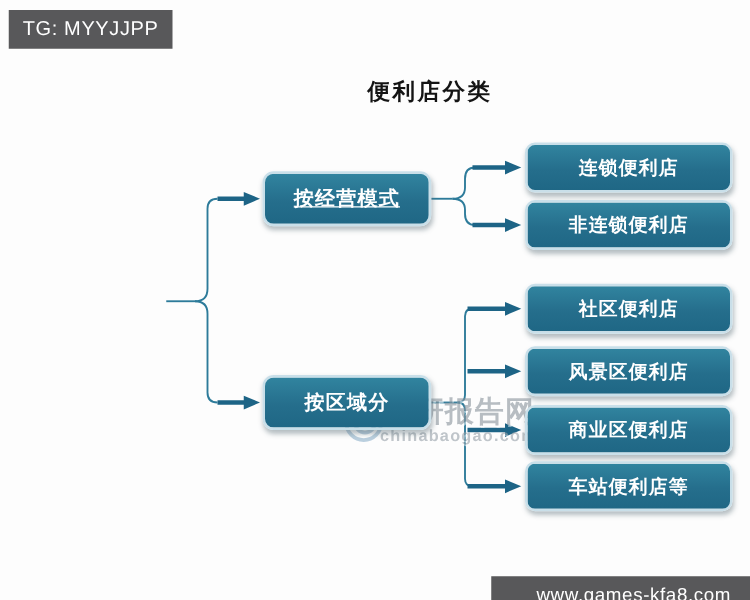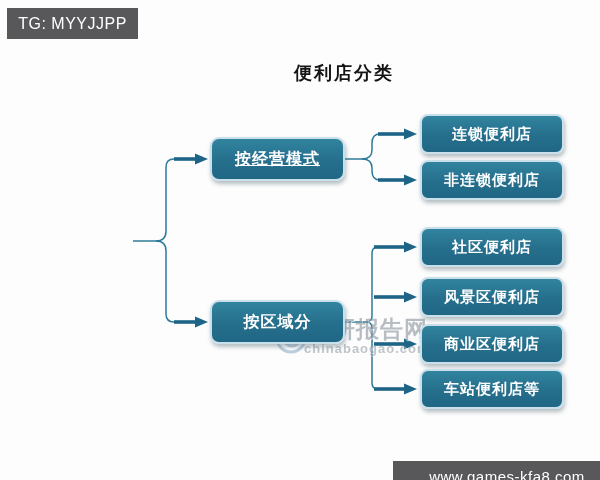--- a/index.html
+++ b/index.html
@@ -22,21 +22,21 @@
   
   .node { position:absolute; display:flex; align-items:center; justify-content:center;
     color:#ffffff; font-weight:bold; text-align:center;
     background:linear-gradient(180deg,#31849f 0%,#256e8c 55%,#1f6785 100%);
     border:2px solid #c9dfe9; border-radius:10px;
     box-shadow:1px 3px 4px rgba(90,110,120,.45); letter-spacing:1px; }
   .node-root   { left:10px;  top:210px; width:122px; height:62px; font-size:17px; }
   .node-branch { left:210px; width:135px; height:44px; font-size:16px; border-radius:9px; }
   .node-b1 { top:137px;text-decoration:underline; }
   .node-b2 { top:300px; }
-  .node-leaf { left:420px; width:144px; height:40px; font-size:15px; border-radius:8px; }
+  .node-leaf { left:420px; width:166px; height:40px; font-size:15px; border-radius:8px; }
   .leaf-0 { top:114px; } .leaf-1 { top:160px; }
   .leaf-2 { top:227px; } .leaf-3 { top:277px; }
   .leaf-4 { top:324px; } .leaf-5 { top:369px; }
 
   
   .connectors { position:absolute; left:0; top:0; width:600px; height:480px; }
 
   
   .watermark { position:absolute; left:264px; top:312px; width:150px; height:52px;
     opacity:.62; pointer-events:none; }

